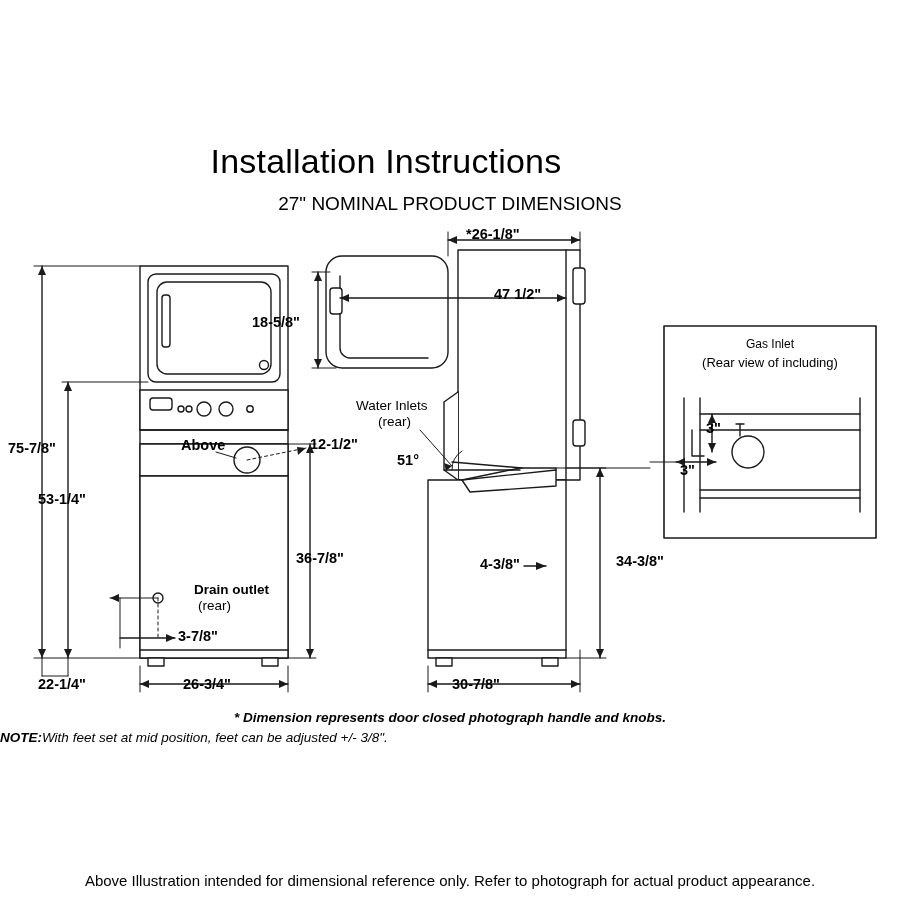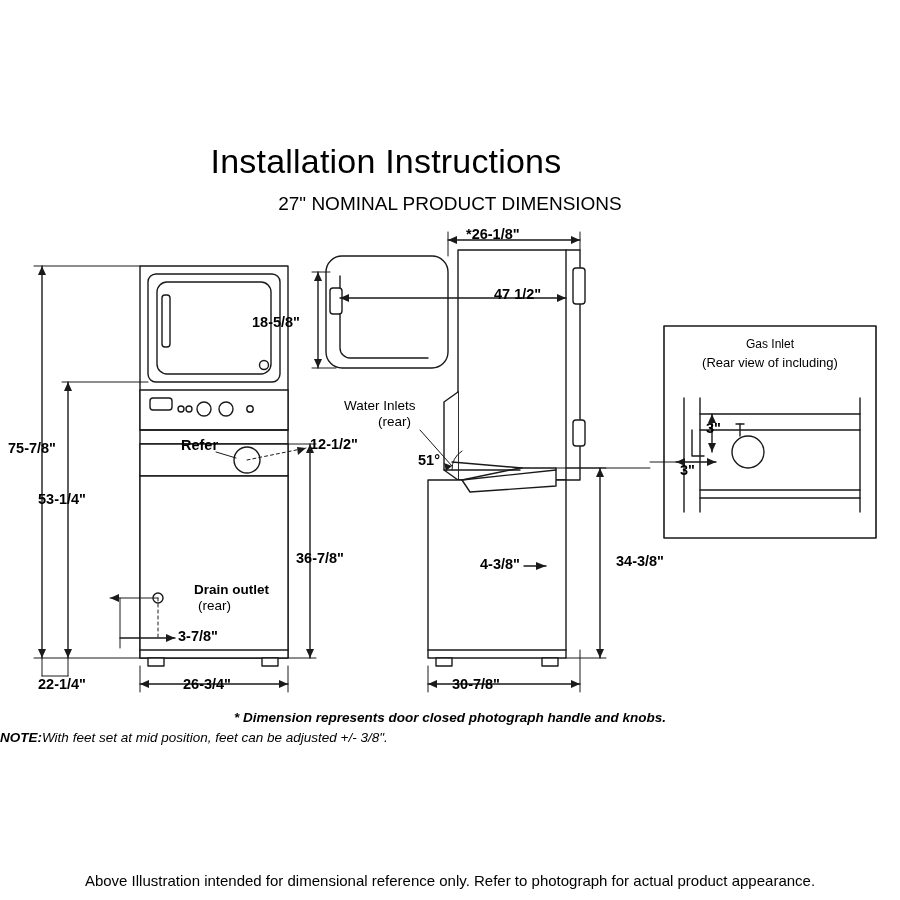--- a/index.html
+++ b/index.html
@@ -274,33 +274,33 @@
 
     </g>
   </svg>
 
   <div class="lbl" style="top:440px;left:8px;">75-7/8"</div>
   <div class="lbl" style="top:491px;left:38px;">53-1/4"</div>
   <div class="lbl" style="top:676px;left:38px;">22-1/4"</div>
   <div class="lbl" style="top:550px;left:296px;">36-7/8"</div>
   <div class="lbl" style="top:676px;left:183px;">26-3/4"</div>
   <div class="lbl" style="top:628px;left:178px;">3-7/8"</div>
-  <div class="lbl" style="top:437px;left:181px;">Refer</div>
+  <div class="lbl" style="top:437px;left:181px;">Above</div>
   <div class="lbl" style="top:436px;left:310px;">12-1/2"</div>
   <div class="lbl-plain" style="top:582px;left:194px;font-weight:bold;text-align:left;">Drain outlet</div>
   <div class="lbl-plain" style="top:598px;left:198px;text-align:left;">(rear)</div>
 
   <div class="lbl" style="top:226px;left:466px;">*26-1/8"</div>
   <div class="lbl" style="top:286px;left:494px;">47 1/2"</div>
   <div class="lbl" style="top:314px;left:252px;">18-5/8"</div>
-  <div class="lbl" style="top:452px;left:418px;text-align:right;">51°</div>
+  <div class="lbl" style="top:452px;left:397px;text-align:right;">51°</div>
   <div class="lbl" style="top:556px;left:480px;">4-3/8"</div>
   <div class="lbl" style="top:553px;left:616px;">34-3/8"</div>
   <div class="lbl" style="top:676px;left:452px;">30-7/8"</div>
-  <div class="lbl-plain" style="top:398px;left:344px;text-align:left;">Water Inlets</div>
+  <div class="lbl-plain" style="top:398px;left:356px;text-align:left;">Water Inlets</div>
   <div class="lbl-plain" style="top:414px;left:378px;text-align:left;">(rear)</div>
 
   <div class="gas-title" style="top:337px;left:650px;">Gas Inlet</div>
   <div class="gas-sub" style="top:355px;left:650px;">(Rear view of including)</div>
   <div class="lbl" style="top:420px;left:706px;">3"</div>
   <div class="lbl" style="top:462px;left:680px;">3"</div>
 
   <div class="footnote1">* Dimension represents door closed photograph handle and knobs.</div>
   <div class="footnote2"><span class="lead">NOTE:</span><span>With feet set at mid position, feet can be adjusted +/- 3/8".</span></div>
   <div class="bottomnote">Above Illustration intended for dimensional reference only. Refer to photograph for actual product appearance.</div>

